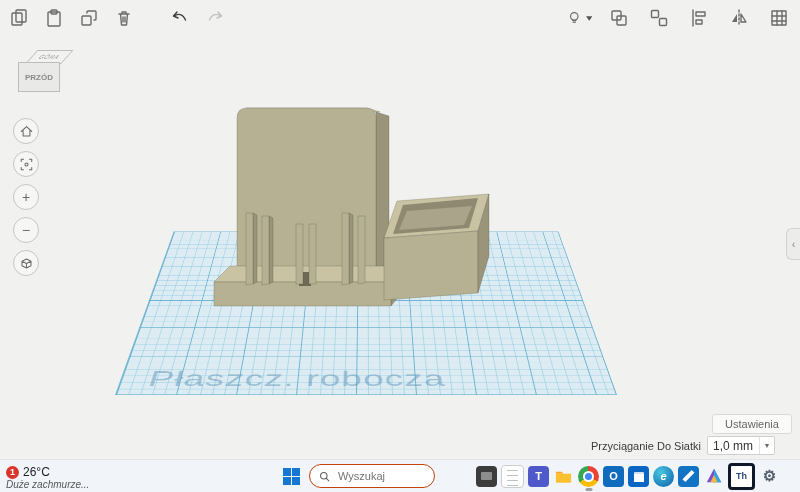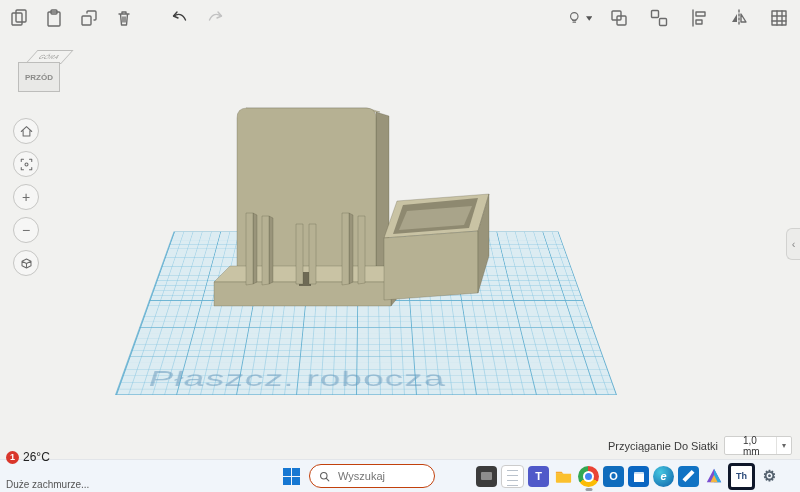--- a/index.html
+++ b/index.html
@@ -46,38 +46,38 @@
 
   
   .model-svg{position:absolute;left:0;top:0;pointer-events:none;}
   .f-top{fill:#c9c3a4;}.f-front{fill:#b6b193;}.f-side{fill:#99947a;}
   .f-inner{fill:#8e8970;}.f-floor{fill:#a9a48a;}.f-slot{fill:#6e6a55;}
   .edge{stroke:rgba(80,75,55,.35);stroke-width:.7;}
 
   
   .settings-btn{position:absolute;right:8px;top:414px;width:78px;height:18px;background:#fafaf8;border:1px solid #dadad8;
                 border-radius:3px;color:#666;font-size:11px;display:flex;align-items:center;justify-content:center;cursor:pointer;}
-  .snap-row{position:absolute;right:8px;top:436px;display:flex;align-items:center;gap:6px;}
+  .snap-row{position:absolute;right:25px;top:436px;display:flex;align-items:center;gap:6px;}
   .snap-label{font-size:11px;color:#3a3a3a;}
   .snap-select{width:66px;height:17px;background:#fff;border:1px solid #cfcfcd;border-radius:2px;display:flex;align-items:center;cursor:pointer;}
-  .snap-value{flex:1;font-size:10px;color:#333;padding-left:18px;}
+  .snap-value{flex:1;font-size:12px;color:#333;padding-left:5px;}
   .snap-caret{width:14px;height:100%;border-left:1px solid #e2e2e0;display:flex;align-items:center;justify-content:center;
               font-size:8px;color:#666;}
 
   .edge-tab{position:absolute;right:0;top:228px;width:13px;height:30px;background:#ececea;border:1px solid #d2d2d0;border-right:none;
             border-radius:6px 0 0 6px;display:flex;align-items:center;justify-content:center;color:#8a8a8a;font-size:11px;cursor:pointer;}
 
   
   .taskbar{position:absolute;left:0;bottom:0;width:800px;height:32px;background:#f1f5fa;border-top:1px solid #e2e5e9;}
   .weather{position:absolute;left:6px;bottom:2px;width:130px;cursor:pointer;}
   .weather-line1{display:flex;align-items:center;gap:4px;height:14px;}
   .badge{width:13px;height:13px;border-radius:50%;background:#d9362b;color:#fff;font-size:9px;font-weight:bold;
          display:flex;align-items:center;justify-content:center;}
   .temp{font-size:12px;color:#222;}
-  .weather-desc{font-size:10px;color:#555;margin-top:15px;}
+  .weather-desc{font-size:10px;color:#555;margin-top:0;font-style:italic;}
   .tb-center{position:absolute;left:278px;bottom:0;height:32px;display:flex;align-items:center;gap:5px;}
   .start-btn{width:26px;height:26px;display:flex;align-items:center;justify-content:center;border-radius:4px;cursor:pointer;}
   .search-pill{width:108px;height:22px;background:#fff;border:1px solid #c2410c;border-radius:12px;display:flex;align-items:center;
                padding:0 8px;gap:5px;}
   .search-pill input{border:none;outline:none;width:70px;font-size:11px;font-family:"Liberation Sans",sans-serif;background:transparent;color:#444;}
   .app-row{display:flex;align-items:center;gap:4px;margin-left:36px;}
   .app-ic{width:21px;height:21px;border-radius:4px;display:flex;align-items:center;justify-content:center;
           font-size:11px;font-weight:bold;color:#fff;cursor:pointer;position:relative;}
   .run-dot{position:absolute;bottom:-4px;left:50%;transform:translateX(-50%);width:7px;height:3px;border-radius:2px;background:#9aa0a6;}
   .ic-dark{background:#3c3c3c;}
@@ -242,20 +242,21 @@
       <path class="f-front edge" d="M358,216 L365,216 L365,283 L358,284 Z"></path>
 
       <path class="f-top edge" d="M384,238 L478,231 L489,194 L397,201 Z"></path>
       <path class="f-inner" d="M393,234 L469,228 L478,198 L403,205 Z"></path>
       <path class="f-floor" d="M399,230 L464,225 L472,206 L407,211 Z"></path>
       <path class="f-front edge" d="M384,238 L478,231 L478,293 L384,300 Z"></path>
       <path class="f-side edge" d="M478,231 L489,194 L489,256 L478,293 Z"></path>
     </g>
   </svg>
 
+  <div class="settings-btn">Ustawienia</div>
   <div class="snap-row">
     <span class="snap-label">Przyciąganie Do Siatki</span>
     <div class="snap-select">
       <span class="snap-value">1,0 mm</span>
       <span class="snap-caret">▾</span>
     </div>
   </div>
 
   <div class="edge-tab">
     <span>‹</span>

